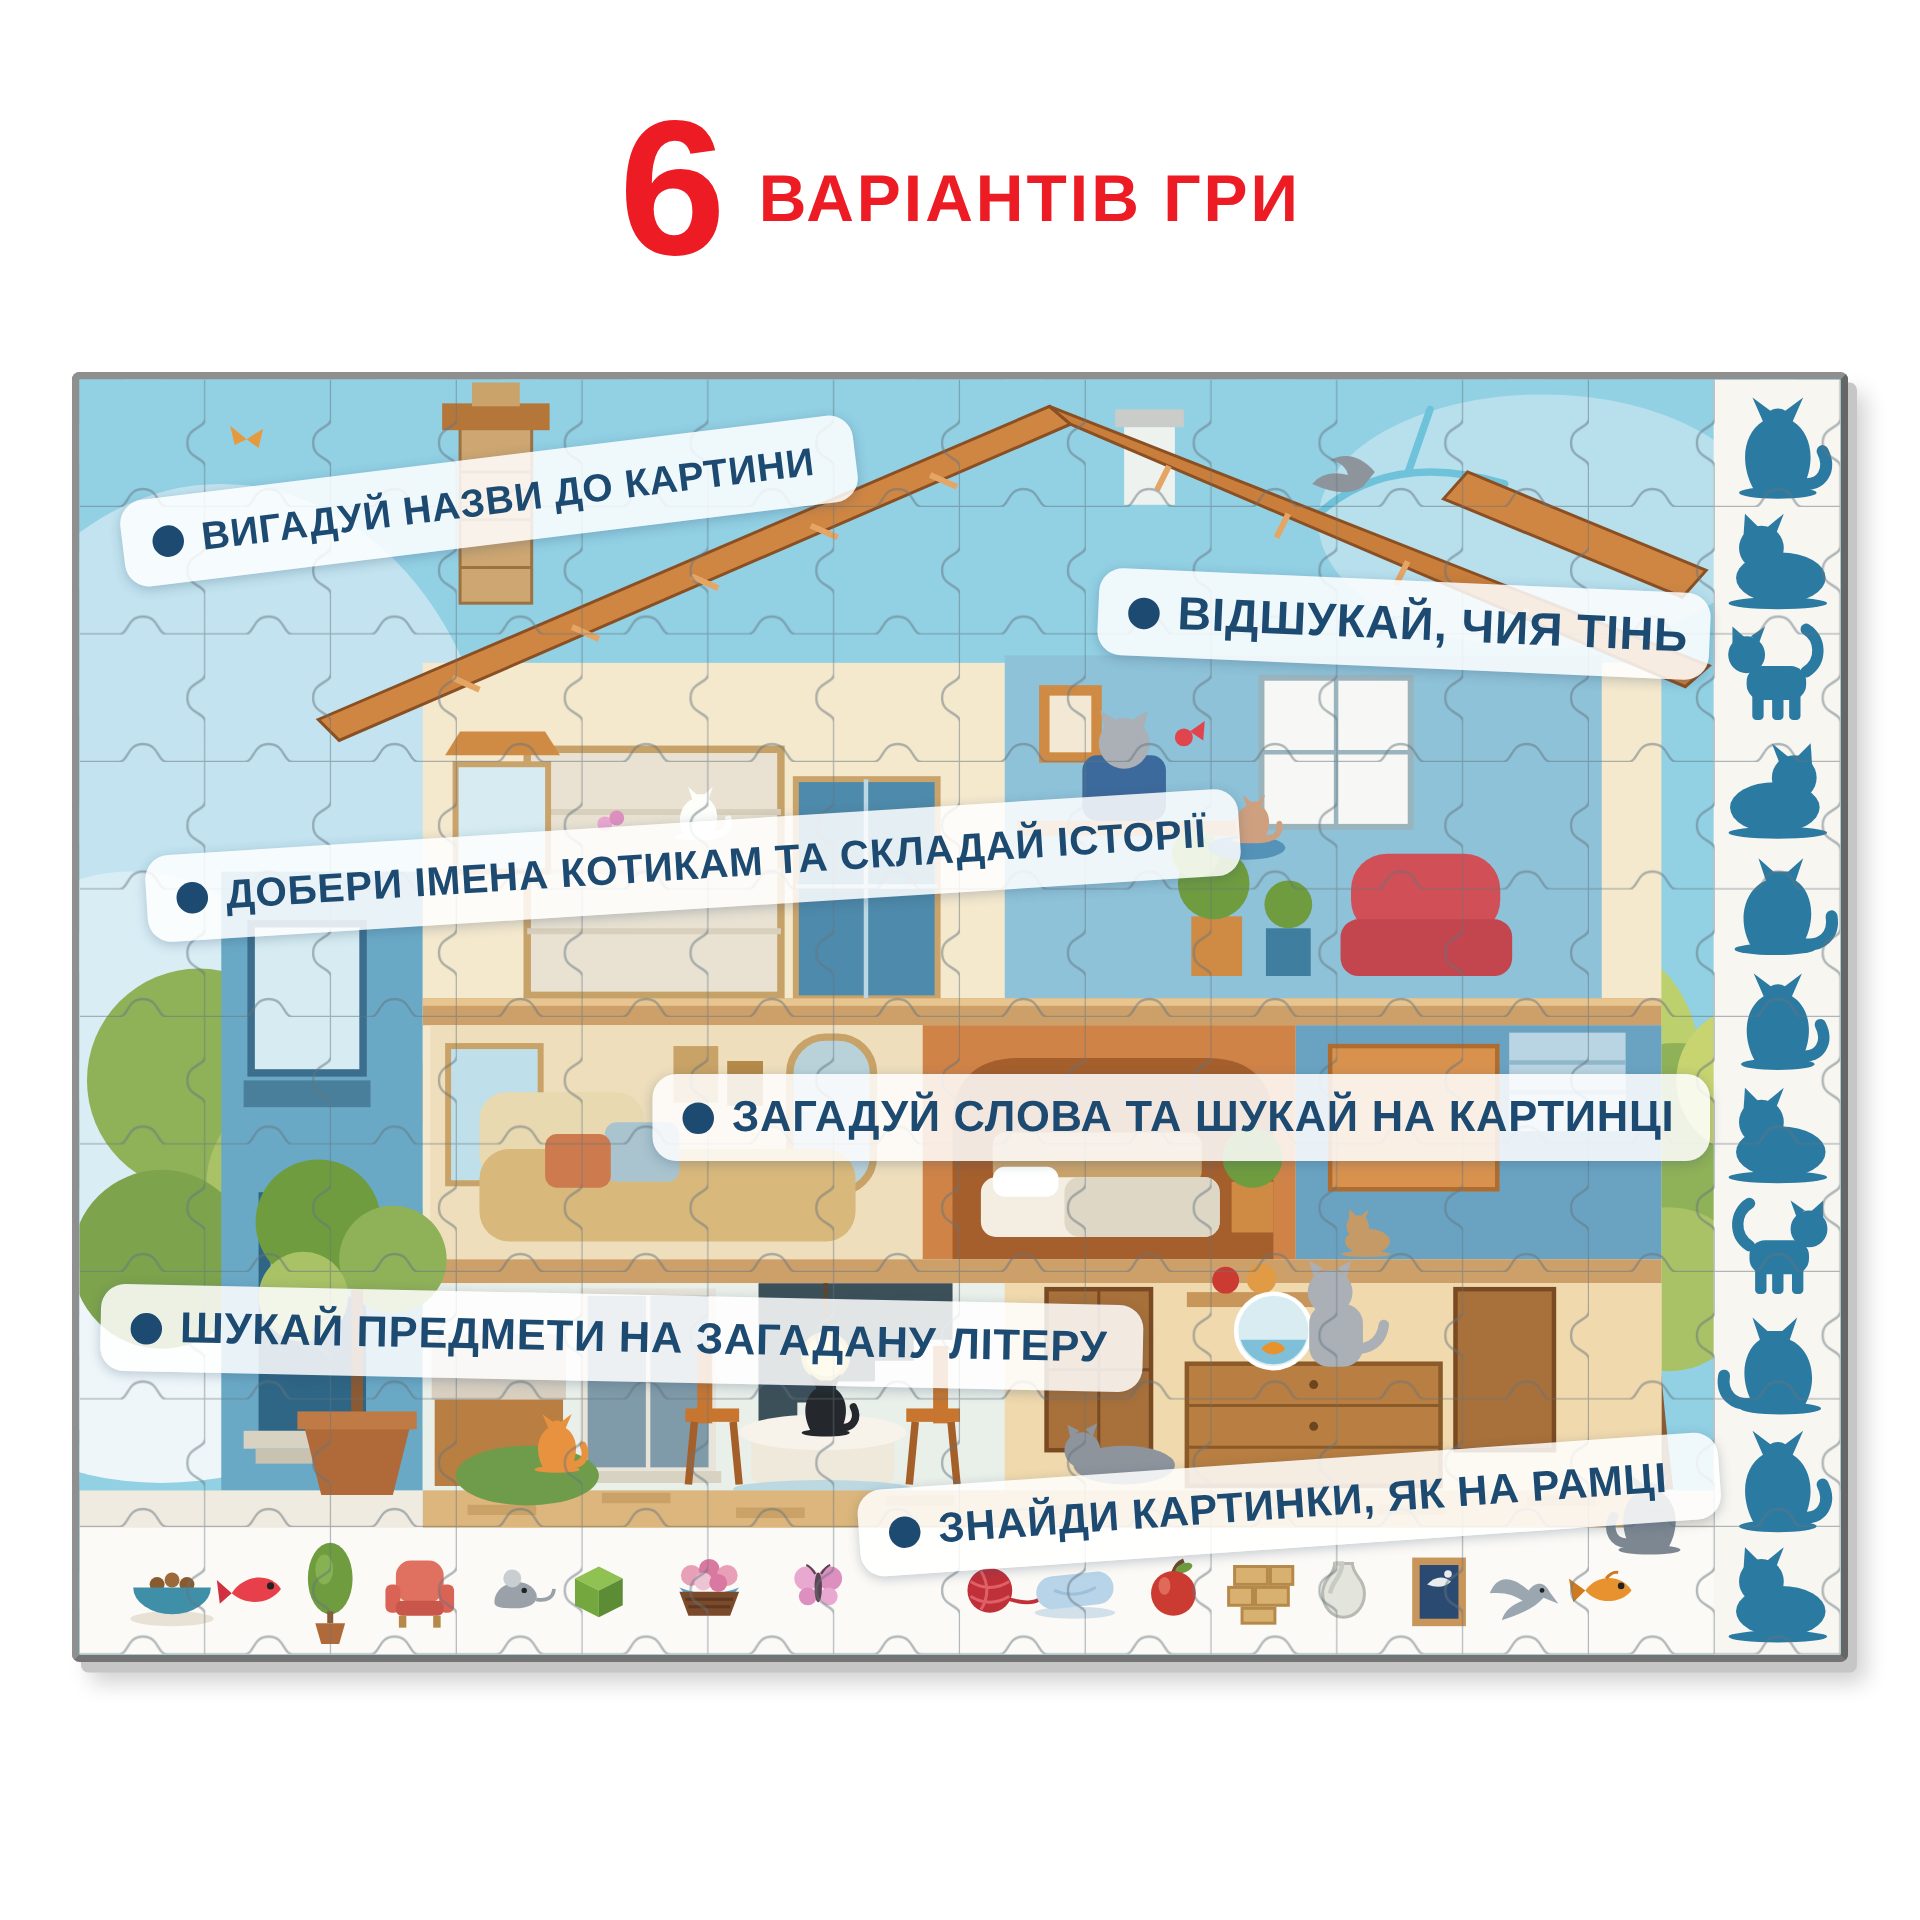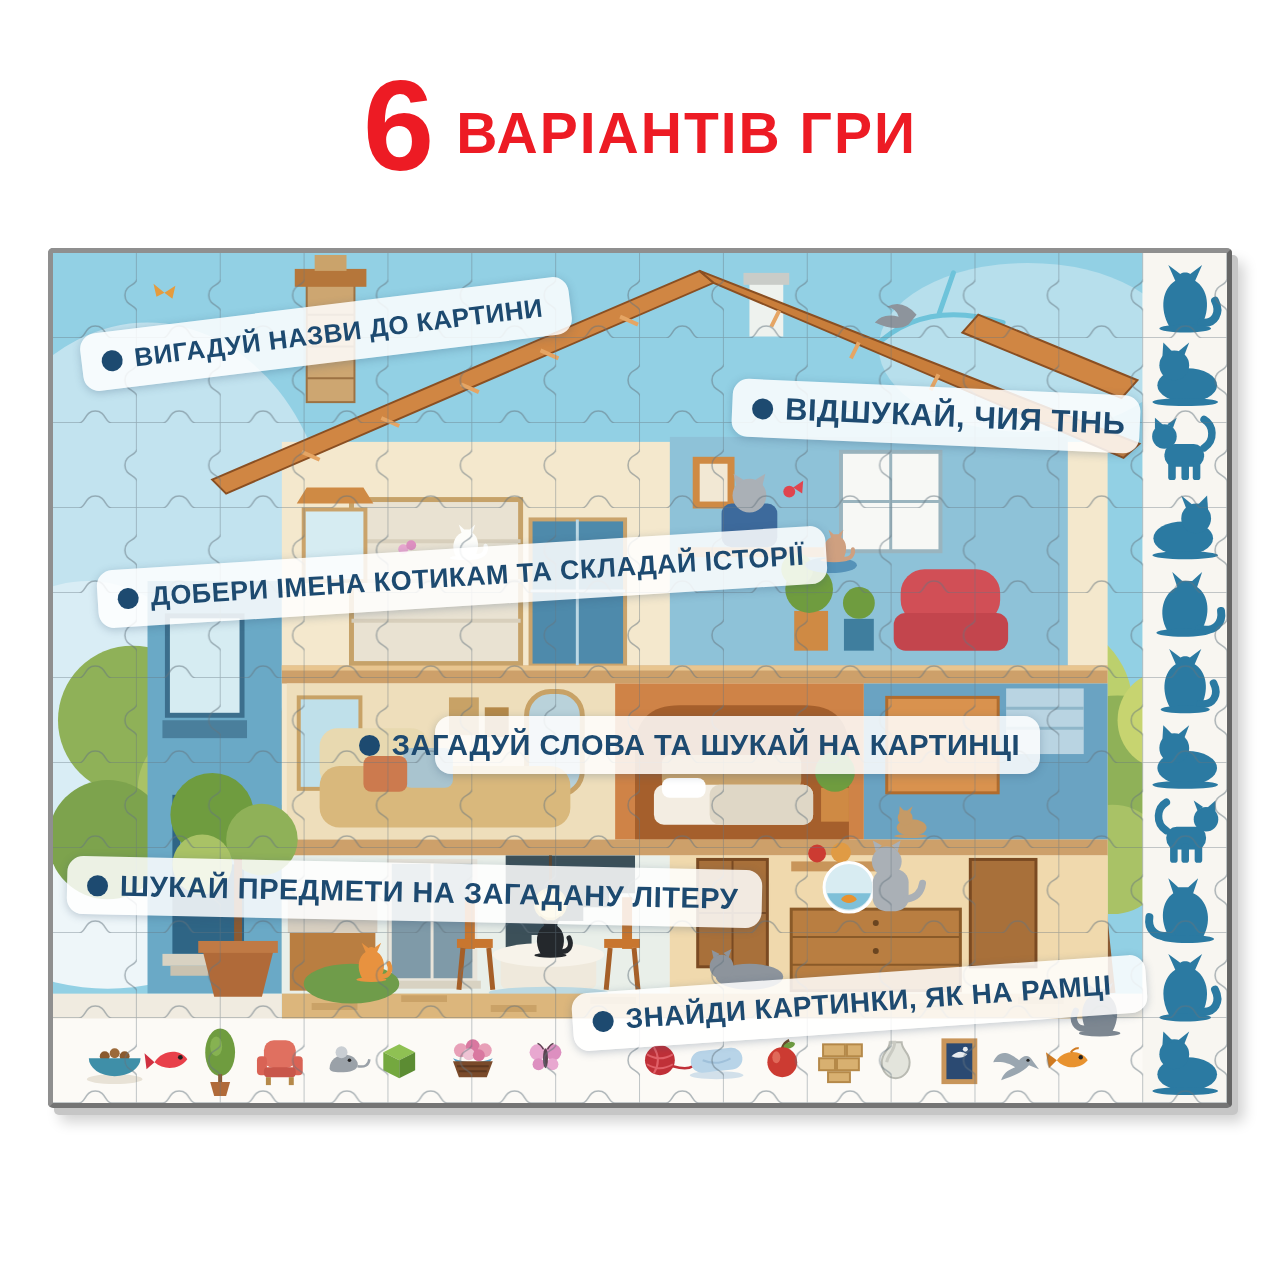--- a/index.html
+++ b/index.html
@@ -6,40 +6,40 @@
   body{
     width:1280px;height:1280px;position:relative;overflow:hidden;
     background:#ffffff;font-family:"Liberation Sans", sans-serif;
   }
   .title{
     position:absolute;top:62px;left:0;width:100%;
     display:flex;justify-content:center;align-items:center;gap:22px;
     color:#ed1b24;font-weight:bold;
   }
   .title .six{font-size:128px;line-height:1;}
-  .title .rest{font-size:57px;letter-spacing:2px;padding-top:14px;}
+  .title .rest{font-size:44px;letter-spacing:2px;padding-top:14px;}
   .puzzle{
     position:absolute;left:48px;top:248px;width:1174px;height:850px;
     border:5px solid #8f8f8f;border-right-color:#666666;border-bottom-color:#747474;
     border-radius:5px;background:#92d0e4;
     box-shadow:6px 7px 0 #c6c6c6, 12px 14px 14px rgba(0,0,0,0.18);
   }
   svg.illo{position:absolute;left:0;top:0;width:100%;height:100%;}
   .banner{
     position:absolute;height:58px;box-sizing:border-box;
     background:rgba(255,255,255,0.85);border-radius:16px;
     display:flex;align-items:center;gap:12px;padding:0 20px;
     box-shadow:0 2px 8px rgba(50,80,110,0.28);
     color:#1d4a70;font-weight:bold;white-space:nowrap;letter-spacing:0.5px;
   }
   .banner .dot{width:21px;height:21px;border-radius:50%;background:#1d4a70;flex:0 0 auto;}
   .b1{left:27px; top:52px; width:492px;transform:rotate(-7deg);  font-size:26px;}
   .b2{left:679px;top:134px;width:408px;transform:rotate(2.5deg); font-size:31px;}
   .b3{left:44px; top:295px;width:730px;transform:rotate(-3.6deg);font-size:27px;}
-  .b4{left:382px;top:463px;width:605px;                          font-size:29px;justify-content:flex-end;}
+  .b4{left:382px;top:463px;width:705px;                          font-size:29px;}
   .b5{left:14px; top:610px;width:695px;transform:rotate(1.2deg); font-size:29px;}
   .b6{left:519px;top:721px;width:575px;transform:rotate(-4deg);  font-size:28px;}
 </style>
 </head>
 <body>
 
 <div class="title">
   <span class="six">6</span>
   <span class="rest">ВАРІАНТІВ ГРИ</span>
 </div>

